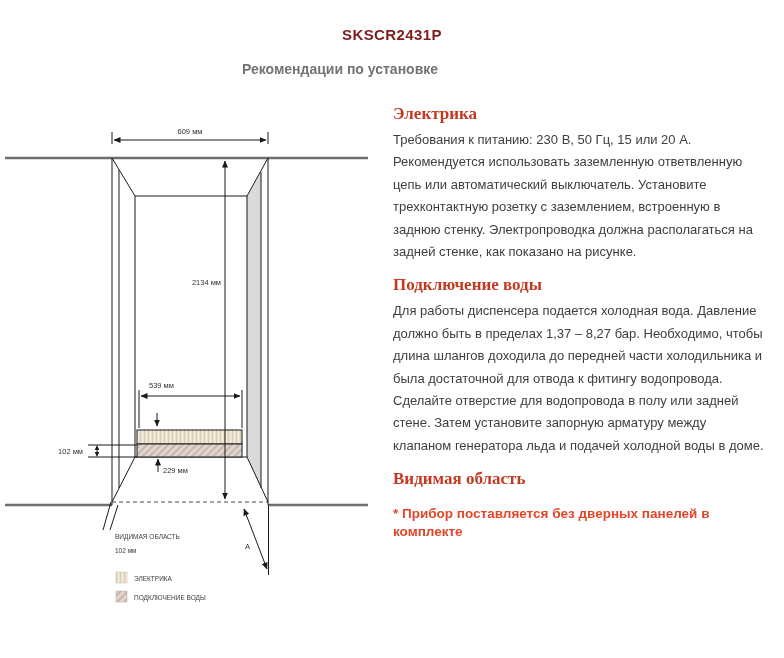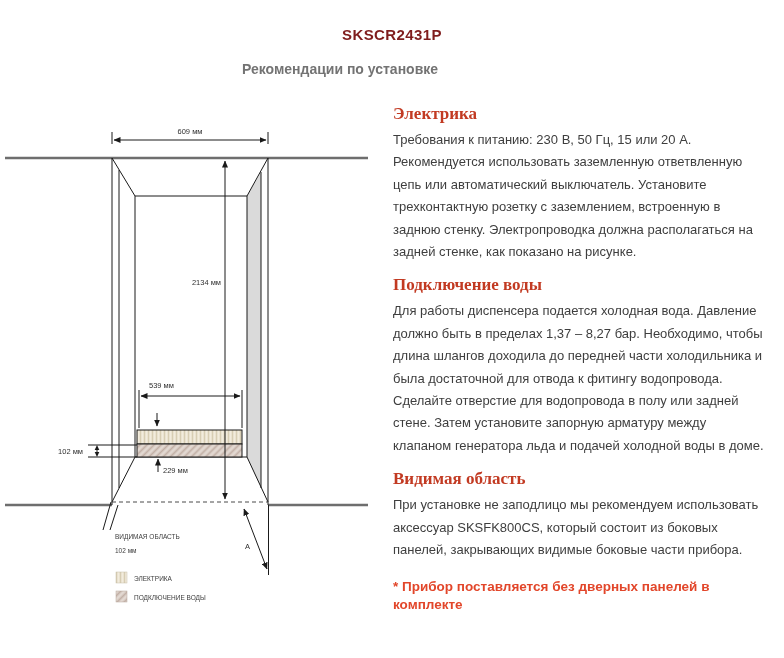--- a/index.html
+++ b/index.html
@@ -142,19 +142,18 @@
       <p>Требования к питанию: 230 В, 50 Гц, 15 или 20 А. Рекомендуется использовать заземленную ответвленную цепь или автоматический выключатель. Установите трехконтактную розетку с заземлением, встроенную в заднюю стенку. Электропроводка должна располагаться на задней стенке, как показано на рисунке.</p>
     </div>
 
     <div class="section">
       <h2>Подключение воды</h2>
       <p>Для работы диспенсера подается холодная вода. Давление должно быть в пределах 1,37 – 8,27 бар. Необходимо, чтобы длина шлангов доходила до передней части холодильника и была достаточной для отвода к фитингу водопровода. Сделайте отверстие для водопровода в полу или задней стене. Затем установите запорную арматуру между клапаном генератора льда и подачей холодной воды в доме.</p>
     </div>
 
     <div class="section">
       <h2>Видимая область</h2>
-      <p>При установке не заподлицо мы рекомендуем использовать аксессуар SKSFK800CS, который состоит из боковых панелей, закрывающих видимые боковые части прибора.</p>
     </div>
 
     <div class="footnote">* Прибор поставляется без дверных панелей в комплекте</div>
   </div>
 
 </div>
 
 </body></html>

